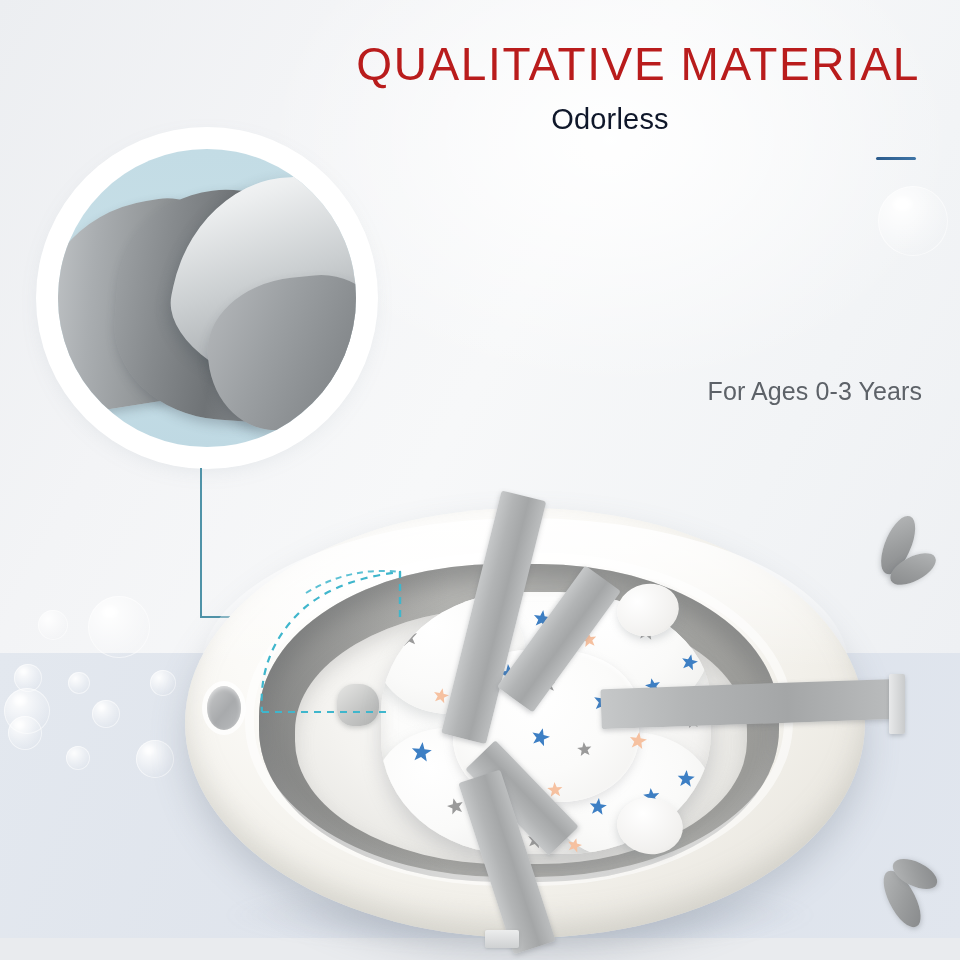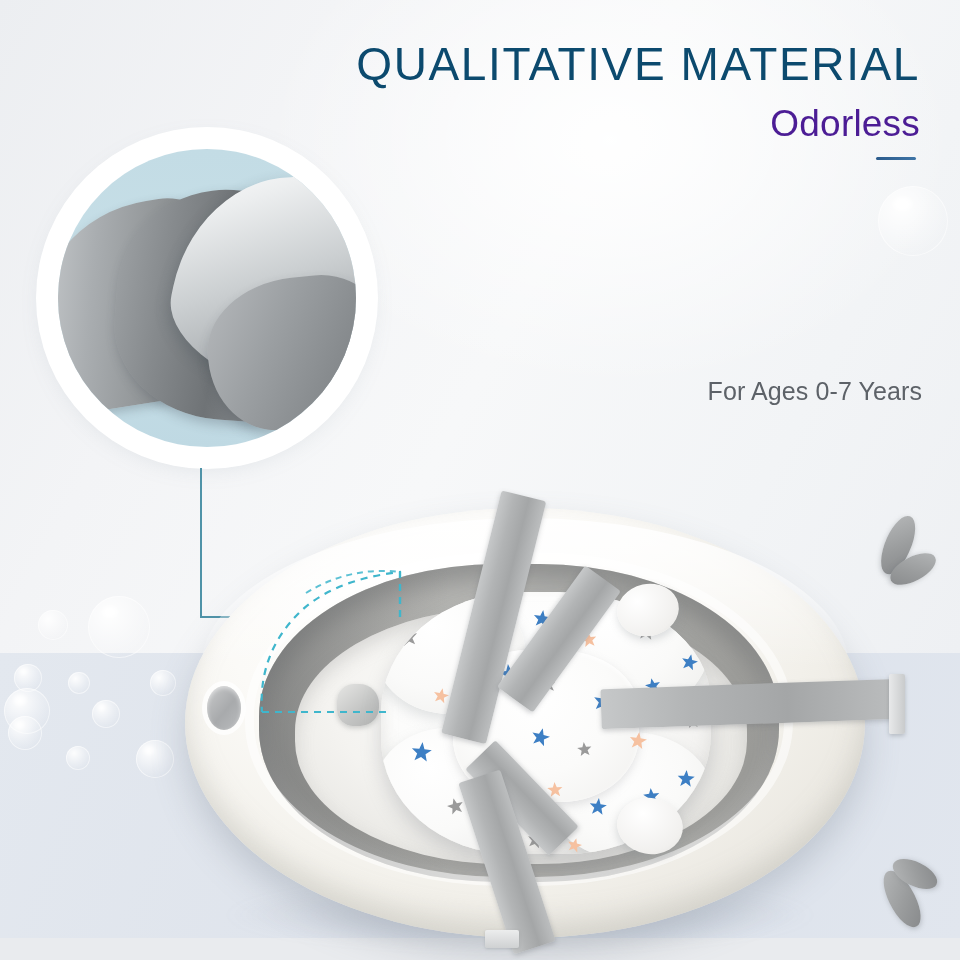--- a/index.html
+++ b/index.html
@@ -36,28 +36,28 @@
     box-shadow:inset 0 0 0 1px rgba(255,255,255,.55);
   }
   .bubble.sheen::after{
     content:"";position:absolute;left:22%;top:16%;width:26%;height:20%;
     border-radius:50%;background:rgba(255,255,255,.85);filter:blur(2px);
   }
 
   
   .headline{
     position:absolute;right:40px;top:40px;width:620px;
-    text-align:right;color:#0c4a6e;
+    text-align:right;color:#b91c1c;
     font-size:46px;letter-spacing:1.6px;font-weight:400;line-height:1.05;
     white-space:nowrap;
   }
   .subhead{
     position:absolute;right:40px;top:103px;width:620px;
-    text-align:right;color:#4c1d95;
-    font-size:37px;font-weight:400;letter-spacing:.2px;
+    text-align:center;color:#0f172a;
+    font-size:29px;font-weight:400;letter-spacing:.2px;
   }
   .rule{
     position:absolute;right:44px;top:157px;width:40px;height:3px;
     background:linear-gradient(90deg,#2b5b8c,#3e74a6);border-radius:2px;
   }
 
   .bodycopy{
     position:absolute;right:38px;top:374px;width:620px;
     text-align:right;color:#5d6268;
     font-size:25px;line-height:1.42;font-weight:400;letter-spacing:.1px;
@@ -294,21 +294,21 @@
       <div class="bubble" style="left: 66px; top: 746px; width: 24px; height: 24px;"></div>
       <div class="bubble sheen" style="left: 136px; top: 740px; width: 38px; height: 38px;"></div>
       <div class="bubble sheen" style="left: 878px; top: 186px; width: 70px; height: 70px;"></div>
     </div>
 
   <div class="headline">QUALITATIVE MATERIAL</div>
   <div class="subhead">Odorless</div>
   <div class="rule"></div>
 
   <div class="bodycopy">
-    <div>For Ages 0-7 Years</div>
+    <div>For Ages 0-3 Years</div>
   </div>
 
   <div class="callout">
     <div class="callout-inner">
       <div class="fold fold-a"></div>
       <div class="fold fold-edge"></div>
       <div class="fold fold-b"></div>
       <div class="fold fold-c"></div>
       <div class="fold fold-d"></div>
     </div>

